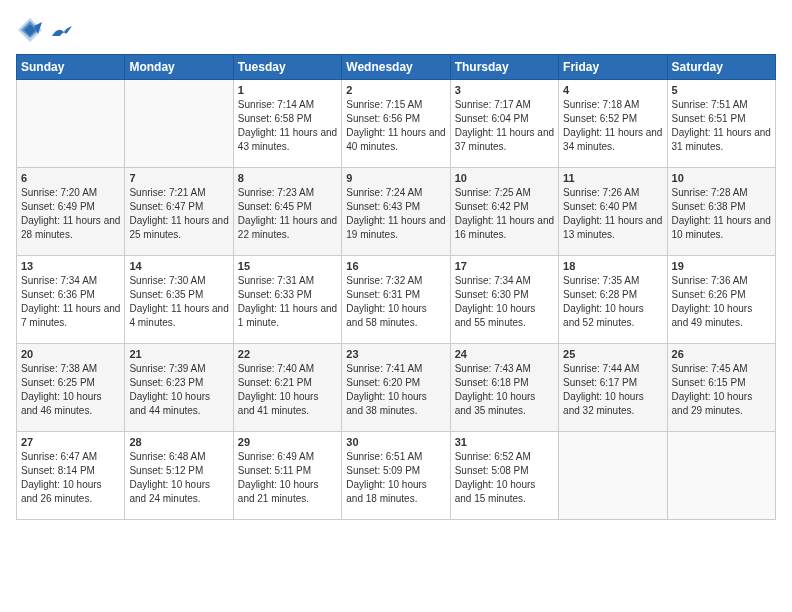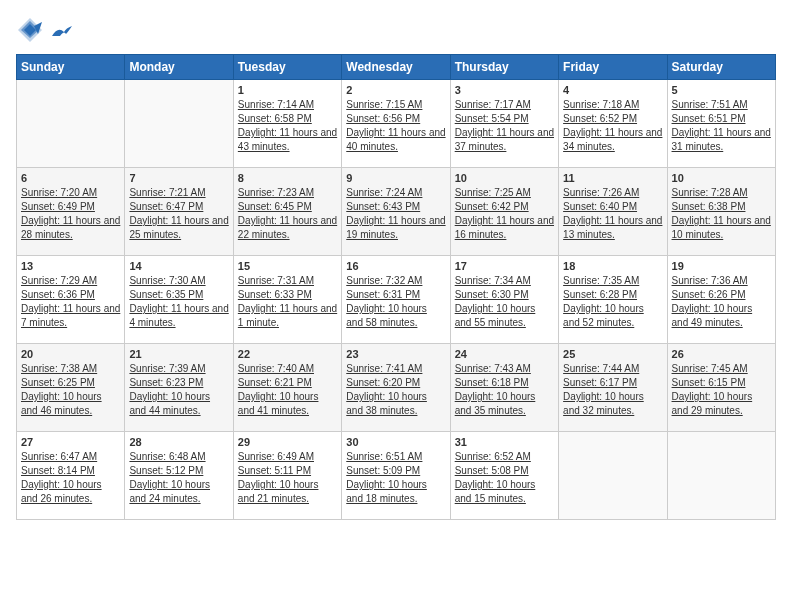--- a/index.html
+++ b/index.html
@@ -75,21 +75,20 @@
     }
     .day-number {
       font-weight: bold;
       font-size: 11px;
       display: block;
       margin-bottom: 2px;
     }
     .day-info {
       font-size: 10px;
       line-height: 1.4;
-      text-decoration: underline;
     }
     .empty-cell {
       background: #f9f9f9;
     }
   </style>
 </head>
 <body>
 
 <div class="header">
   <div class="logo">
@@ -140,21 +139,21 @@
         </td>
         <td>
           <span class="day-number">2</span>
           <div class="day-info">Sunrise: 7:15 AM
 Sunset: 6:56 PM
 Daylight: 11 hours and 40 minutes.</div>
         </td>
         <td>
           <span class="day-number">3</span>
           <div class="day-info">Sunrise: 7:17 AM
-Sunset: 5:54 PM
+Sunset: 6:04 PM
 Daylight: 11 hours and 37 minutes.</div>
         </td>
         <td>
           <span class="day-number">4</span>
           <div class="day-info">Sunrise: 7:18 AM
 Sunset: 6:52 PM
 Daylight: 11 hours and 34 minutes.</div>
         </td>
         <td>
           <span class="day-number">5</span>
@@ -203,21 +202,21 @@
         <td>
           <span class="day-number">10</span>
           <div class="day-info">Sunrise: 7:28 AM
 Sunset: 6:38 PM
 Daylight: 11 hours and 10 minutes.</div>
         </td>
       </tr>
       <tr>
         <td>
           <span class="day-number">13</span>
-          <div class="day-info">Sunrise: 7:29 AM
+          <div class="day-info">Sunrise: 7:34 AM
 Sunset: 6:36 PM
 Daylight: 11 hours and 7 minutes.</div>
         </td>
         <td>
           <span class="day-number">14</span>
           <div class="day-info">Sunrise: 7:30 AM
 Sunset: 6:35 PM
 Daylight: 11 hours and 4 minutes.</div>
         </td>
         <td>

